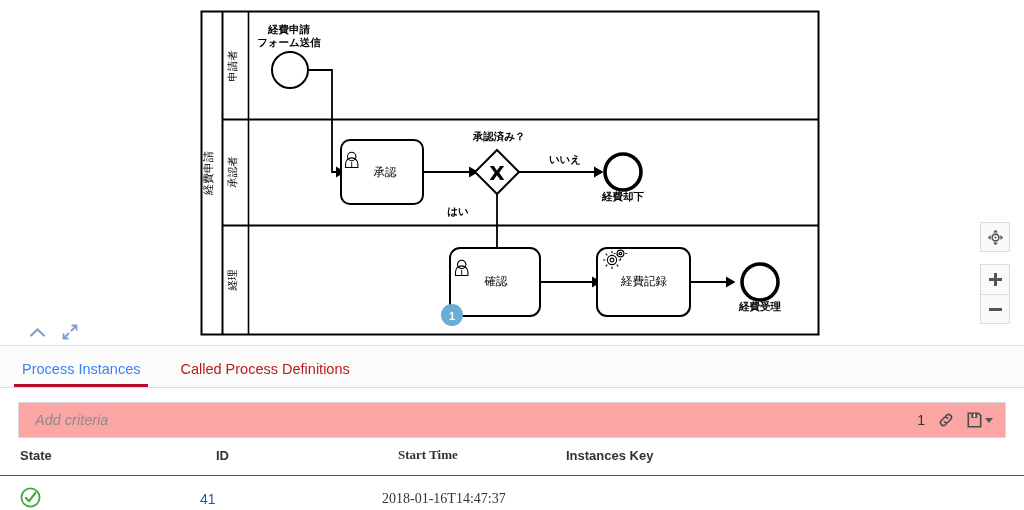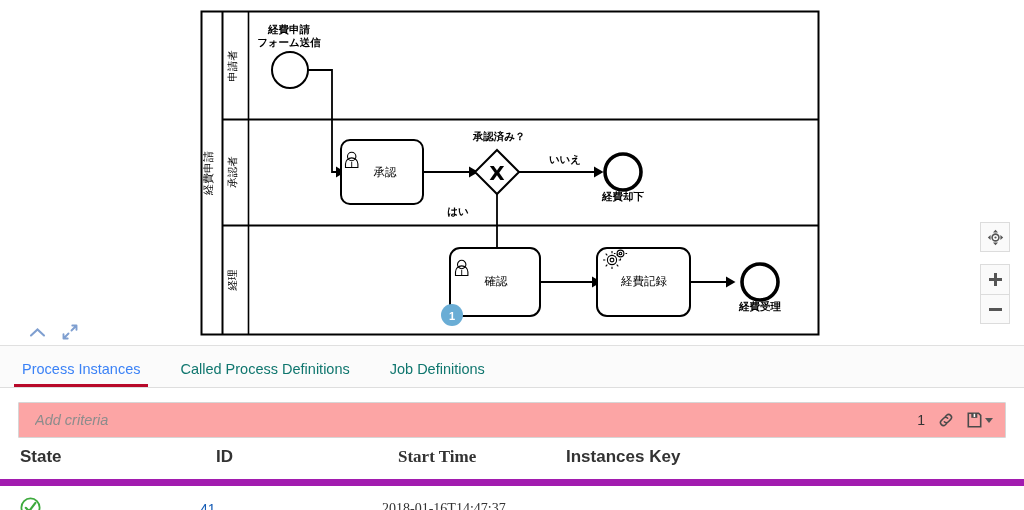--- a/index.html
+++ b/index.html
@@ -61,21 +61,21 @@
     border-top: 1px solid #e0e0e0;
     border-bottom: 1px solid #dedede;
     display: flex; align-items: flex-end;
     padding-left: 14px;
   }
   .tab {
     position: relative;
     padding: 0 18px 10px 8px;
     margin-right: 14px;
     font-size: 14.5px;
-    color: #0f766e;
+    color: #b91c1c;
     cursor: pointer;
     white-space: nowrap;
     line-height: 16px;
   }
   .tab.active { color: #3b82f6; font-weight: 400; }
   .tab.active::after {
     content: ""; position: absolute;
     left: 0; right: 10px; bottom: 0;
     height: 3px; background: #b8092a;
   }
@@ -120,23 +120,23 @@
   .data-table {
     position: absolute; left: 0; top: 444px;
     width: 1024px;
     border-collapse: collapse;
     font-size: 14px;
   }
   .data-table th {
     text-align: left;
     font-weight: bold;
     color: #333333;
-    font-size: 17px;
+    font-size: 13px;
     padding: 3px 0 12px 16px;
-    border-bottom: 7px solid #a21caf;
+    border-bottom: 1px solid #a21caf;
   }
   .data-table td {
     padding: 11px 0 12px 0;
     color: #333333;
     vertical-align: middle;
     border-bottom: 1px solid #efefef;
   }
   .col-state { width: 200px; padding-left: 20px !important; }
   .col-id { width: 182px; }
   .col-start { width: 168px; font-family: Liberation Serif, serif; }
@@ -270,23 +270,20 @@
       </div>
     </div>
   </div>
 
   <div class="tabbar">
     <div class="tab active">
       <span>Process Instances</span>
     </div>
     <div class="tab">
       <span>Called Process Definitions</span>
-    </div>
-    <div class="tab">
-      <span>Job Definitions</span>
     </div>
   </div>
 
   <div class="criteria-wrap">
     <div class="criteria-box">
       <input class="criteria-input" type="text" placeholder="Add criteria" style="">
       <div class="criteria-actions">
         <span class="criteria-count">1</span>
         <span class="icon-btn">
           <svg width="16" height="16" viewBox="0 0 16 16">

